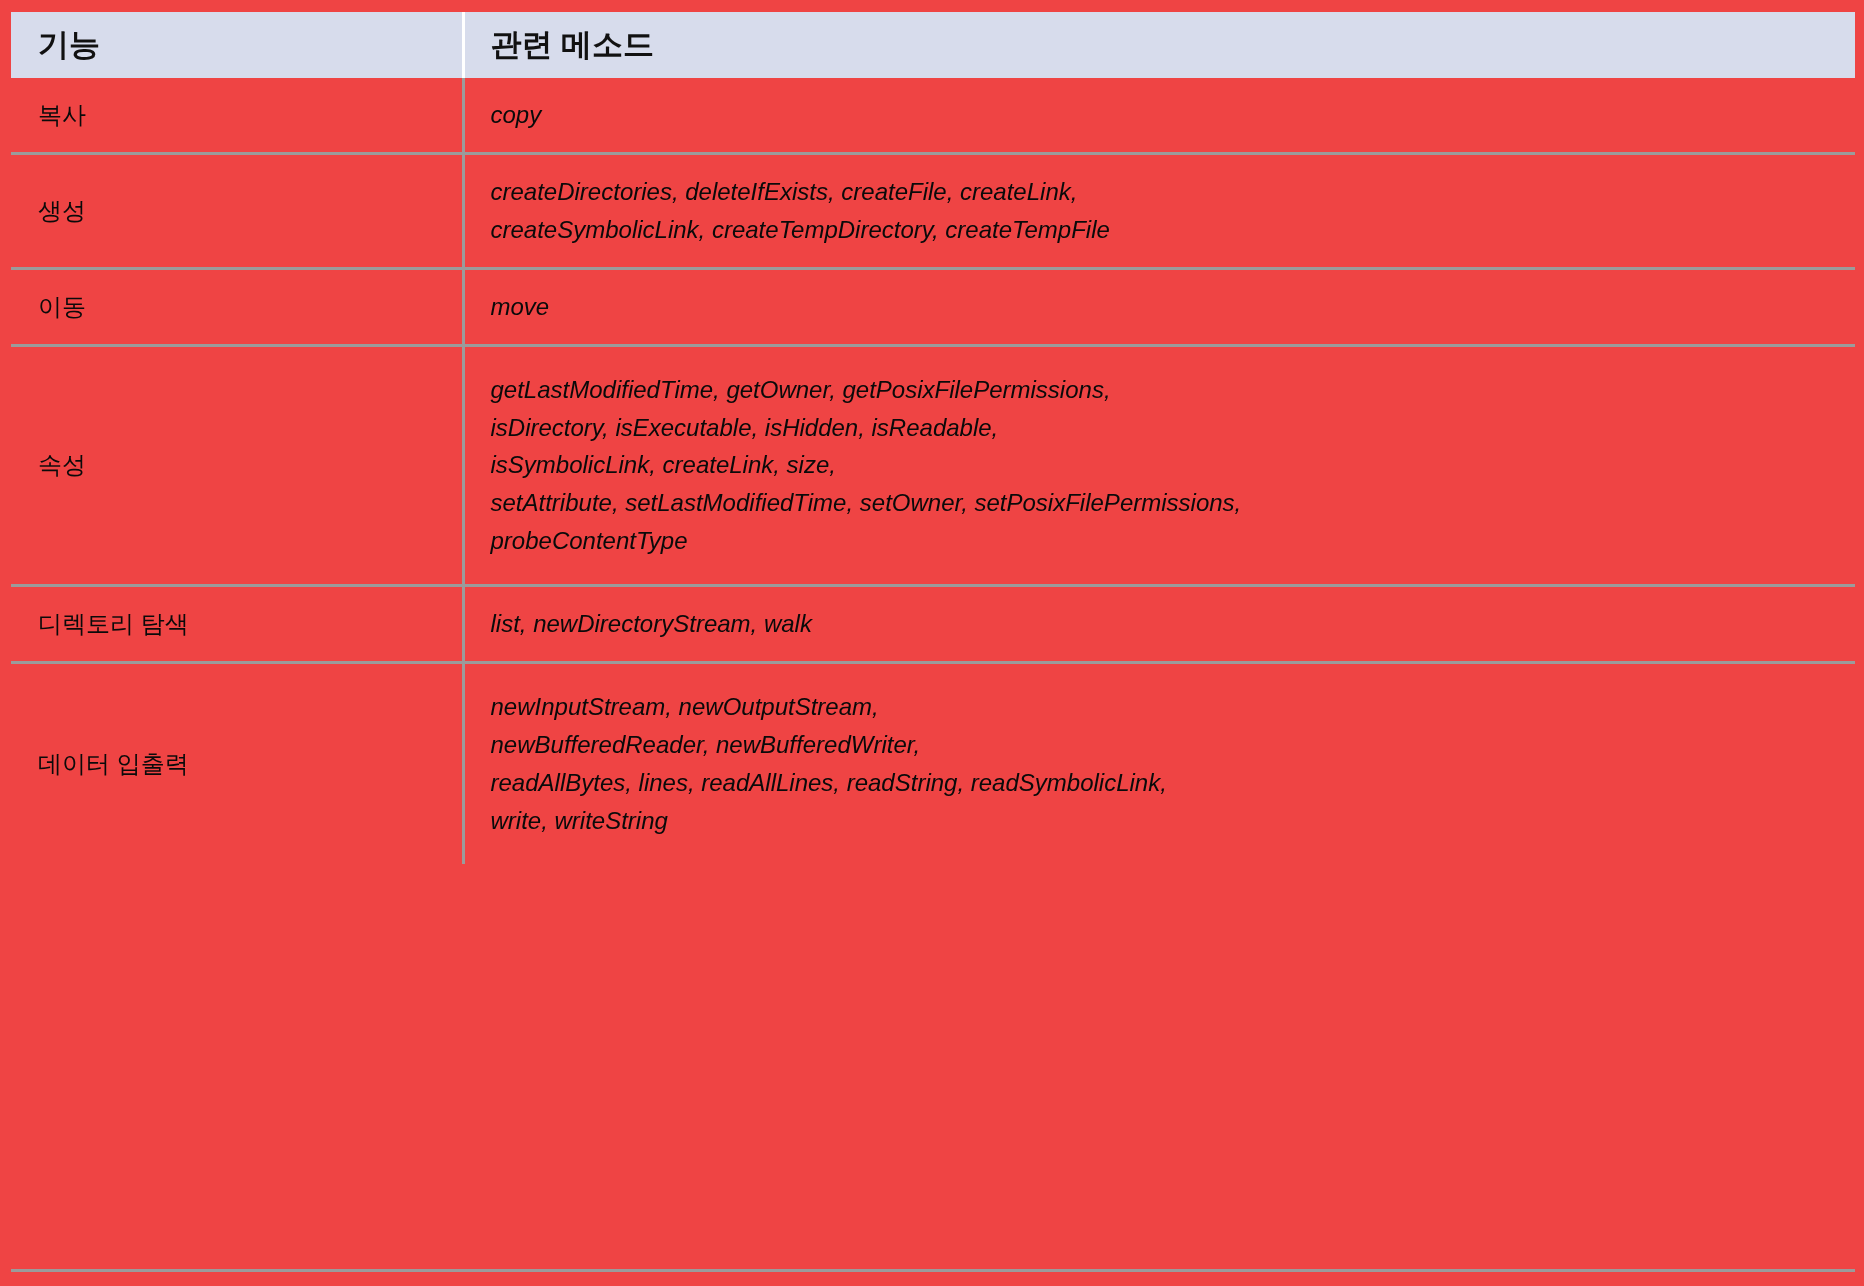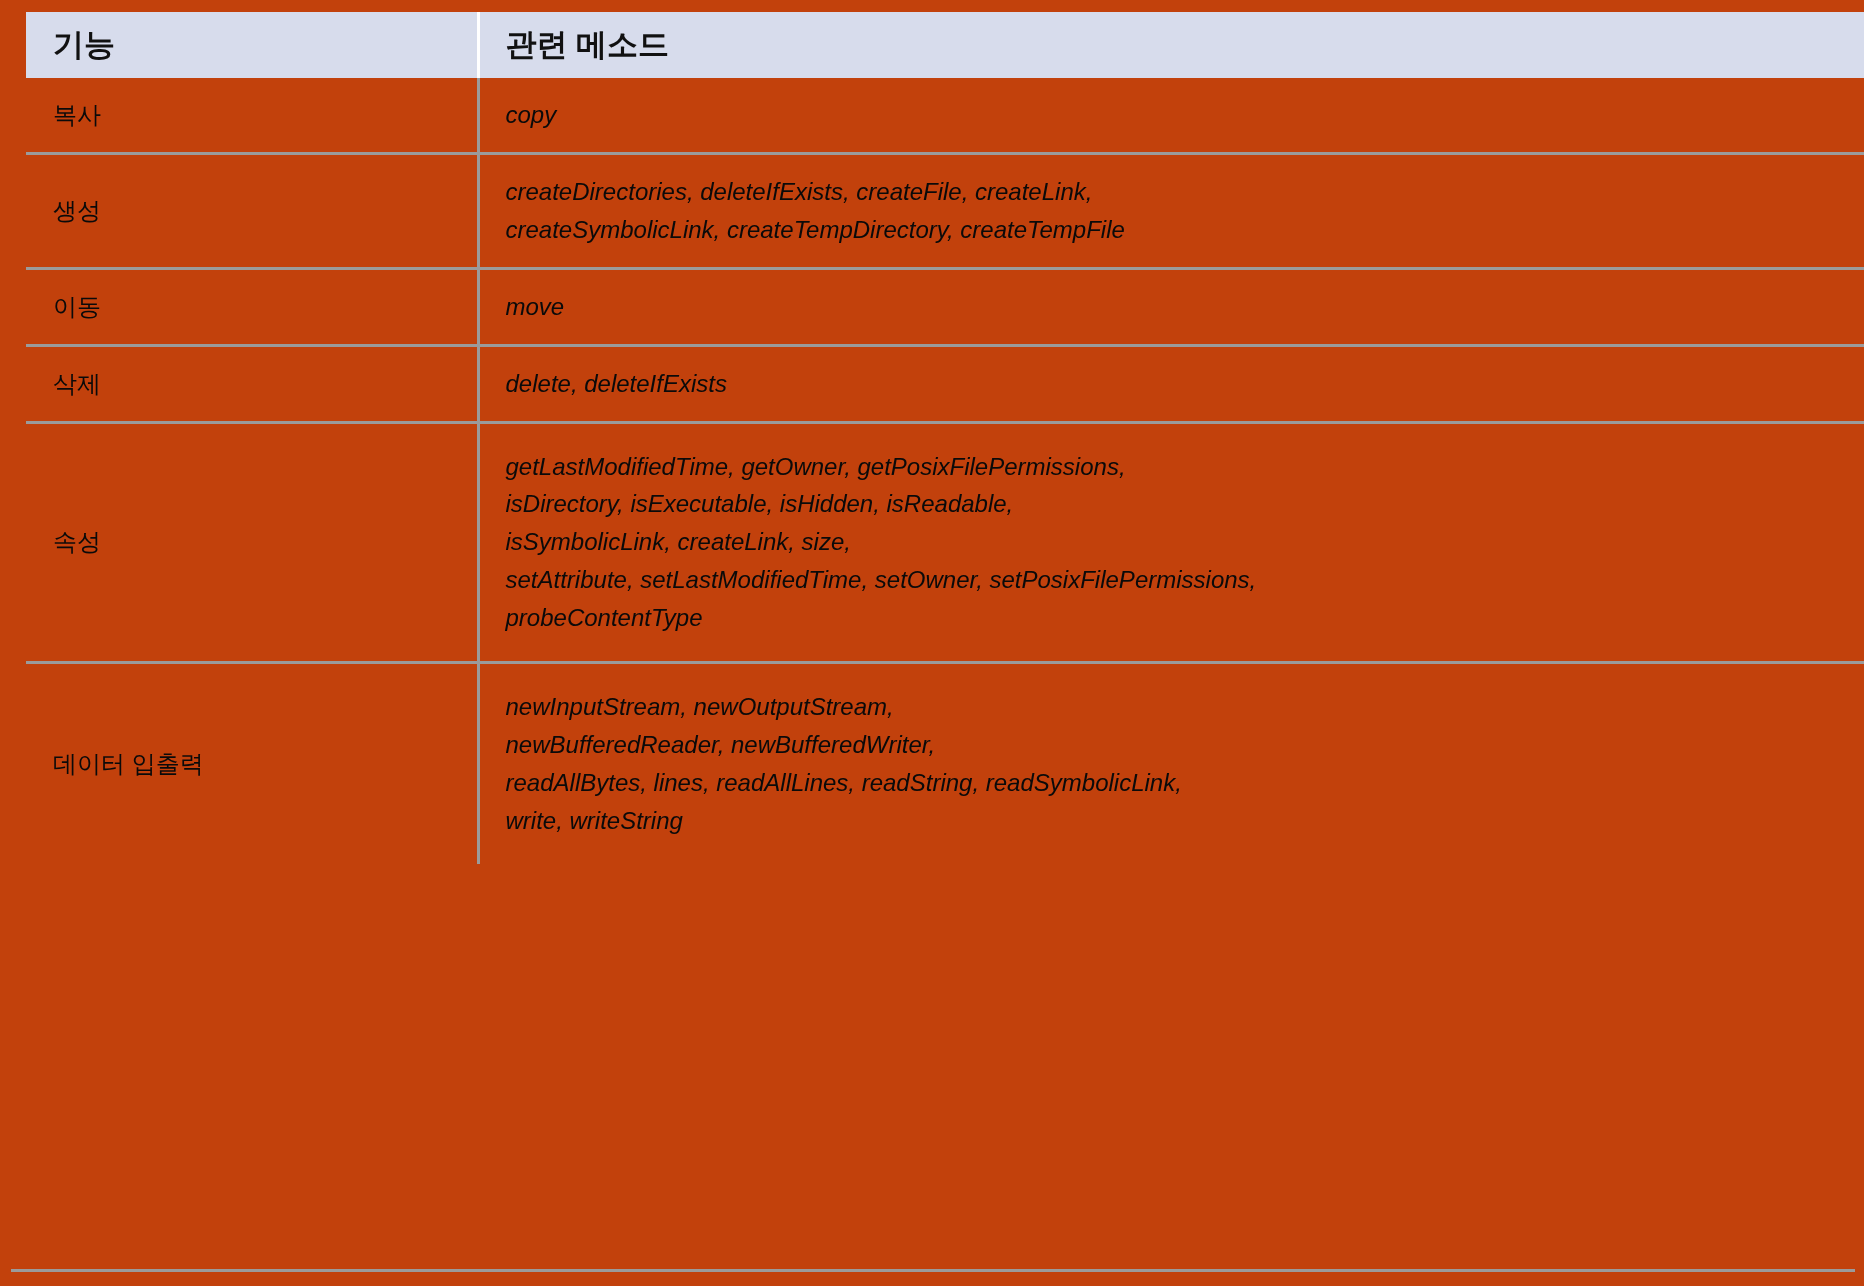--- a/index.html
+++ b/index.html
@@ -14,23 +14,23 @@
     overflow: hidden;
     font-family: "Liberation Sans", "DejaVu Sans", sans-serif;
     color: #000000;
     -webkit-font-smoothing: antialiased;
   }
 
   .sheet {
     position: relative;
     width: 1864px;
     height: 1286px;
-    background: #c2410c;
+    background: #ef4444;
     box-sizing: border-box;
-    padding: 12px 9px 0 26px;
+    padding: 12px 9px 0 11px;
   }
 
   table.methods-table {
     width: 1844px;
     border-collapse: collapse;
     table-layout: fixed;
     border: 0;
   }
 
   table.methods-table col.col-feature { width: 452px; }
@@ -135,39 +135,39 @@
         </td>
       </tr>
 
       <tr class="data-row">
         <td class="cell-feature">이동</td>
         <td class="cell-methods">
           <span class="method-line">move</span>
         </td>
       </tr>
 
-      <tr class="data-row">
-        <td class="cell-feature">삭제</td>
-        <td class="cell-methods">
-          <span class="method-line">delete, deleteIfExists</span>
-        </td>
-      </tr>
 
 
       <tr class="data-row tall">
         <td class="cell-feature">속성</td>
         <td class="cell-methods">
           <span class="method-line">getLastModifiedTime, getOwner, getPosixFilePermissions,</span>
           <span class="method-line">isDirectory, isExecutable, isHidden, isReadable,</span>
           <span class="method-line">isSymbolicLink, createLink, size,</span>
           <span class="method-line">setAttribute, setLastModifiedTime, setOwner, setPosixFilePermissions,</span>
           <span class="method-line">probeContentType</span>
         </td>
       </tr>
 
+      <tr class="data-row">
+        <td class="cell-feature">디렉토리 탐색</td>
+        <td class="cell-methods">
+          <span class="method-line">list, newDirectoryStream, walk</span>
+        </td>
+      </tr>
 
       <tr class="data-row tall">
         <td class="cell-feature">데이터 입출력</td>
         <td class="cell-methods">
           <span class="method-line">newInputStream, newOutputStream,</span>
           <span class="method-line">newBufferedReader, newBufferedWriter,</span>
           <span class="method-line">readAllBytes, lines, readAllLines, readString, readSymbolicLink,</span>
           <span class="method-line">write, writeString</span>
         </td>
       </tr>

